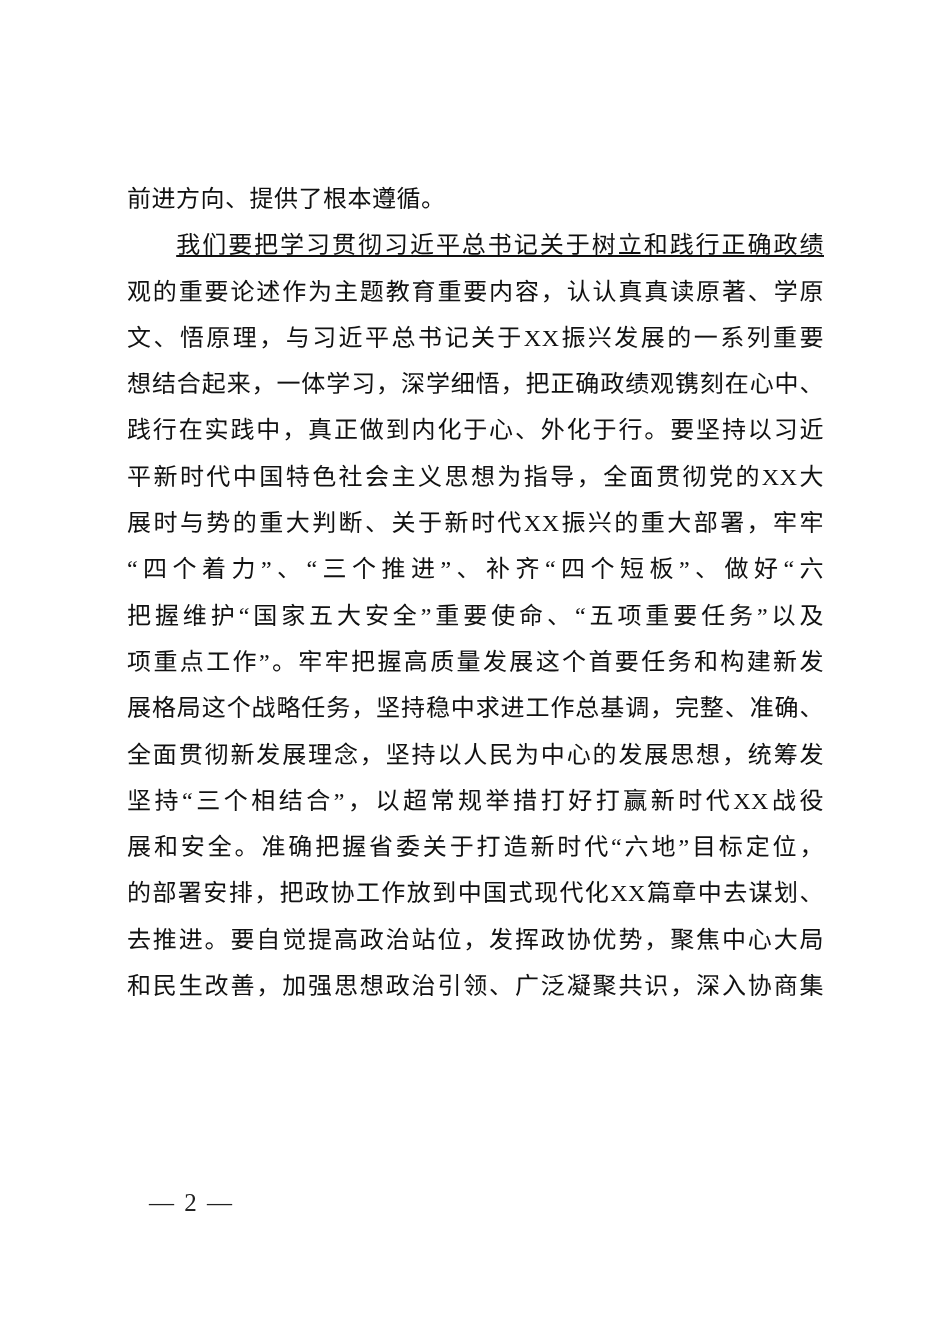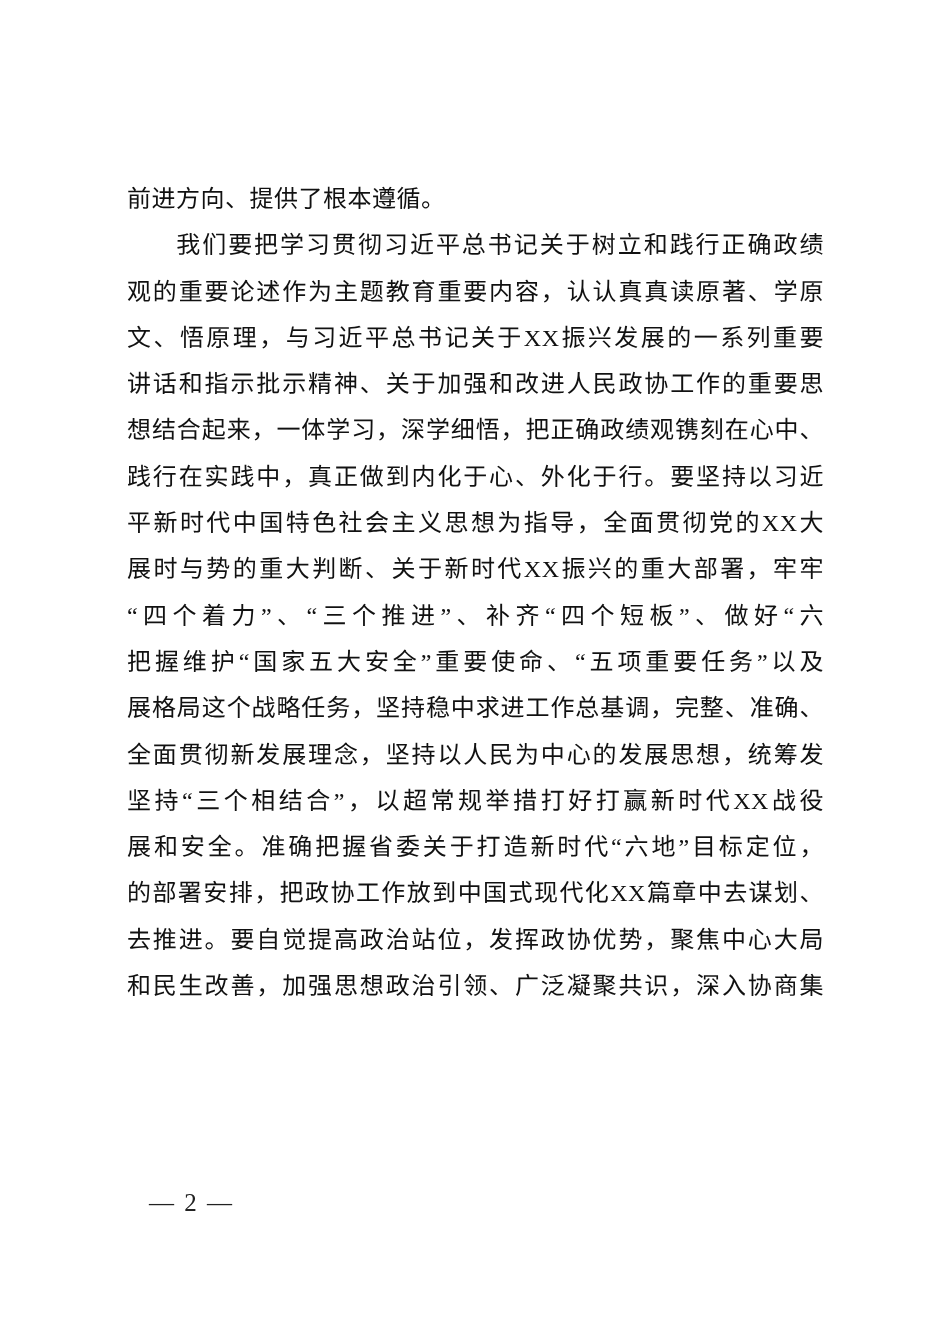--- a/index.html
+++ b/index.html
@@ -32,47 +32,48 @@
       text-align: justify;
       text-align-last: justify;
       white-space: nowrap;
     }
     .line.short {
       text-align: left;
       text-align-last: left;
     }
     .line.indent {
       text-indent: 2.05em;
+      text-decoration: underline;
     }
     .footer {
       position: absolute;
       left: 149px;
       top: 1188px;
       font-size: 25px;
       line-height: 30px;
       color: #222222;
       letter-spacing: 2px;
     }
   </style>
 </head>
 <body>
 
 <div class="page">
   <div class="content">
     <div class="line short">前进方向、提供了根本遵循。</div>
     <div class="line indent">我们要把学习贯彻习近平总书记关于树立和践行正确政绩</div>
     <div class="line">观的重要论述作为主题教育重要内容，认认真真读原著、学原</div>
     <div class="line">文、悟原理，与习近平总书记关于XX振兴发展的一系列重要</div>
-    <div class="line">讲话和指示批示精神、关于加强和改进人民政协工作的重要思</div>
     <div class="line">想结合起来，一体学习，深学细悟，把正确政绩观镌刻在心中、</div>
     <div class="line">践行在实践中，真正做到内化于心、外化于行。要坚持以习近</div>
     <div class="line">平新时代中国特色社会主义思想为指导，全面贯彻党的XX大</div>
     <div class="line">展时与势的重大判断、关于新时代XX振兴的重大部署，牢牢</div>
     <div class="line">“四个着力”、“三个推进”、补齐“四个短板”、做好“六</div>
     <div class="line">把握维护“国家五大安全”重要使命、“五项重要任务”以及</div>
+    <div class="line">项重点工作”。牢牢把握高质量发展这个首要任务和构建新发</div>
     <div class="line">展格局这个战略任务，坚持稳中求进工作总基调，完整、准确、</div>
     <div class="line">全面贯彻新发展理念，坚持以人民为中心的发展思想，统筹发</div>
     <div class="line">坚持“三个相结合”，以超常规举措打好打赢新时代XX战役</div>
     <div class="line">展和安全。准确把握省委关于打造新时代“六地”目标定位，</div>
     <div class="line">的部署安排，把政协工作放到中国式现代化XX篇章中去谋划、</div>
     <div class="line">去推进。要自觉提高政治站位，发挥政协优势，聚焦中心大局</div>
     <div class="line">和民生改善，加强思想政治引领、广泛凝聚共识，深入协商集</div>
   </div>
   <div class="footer">— 2 —</div>
 </div>

